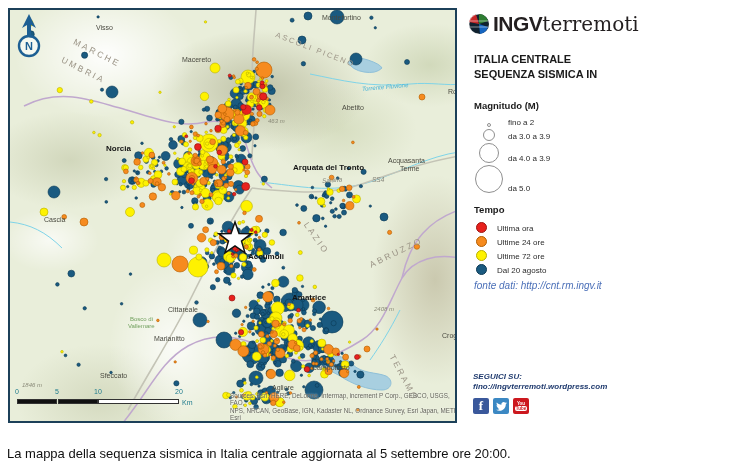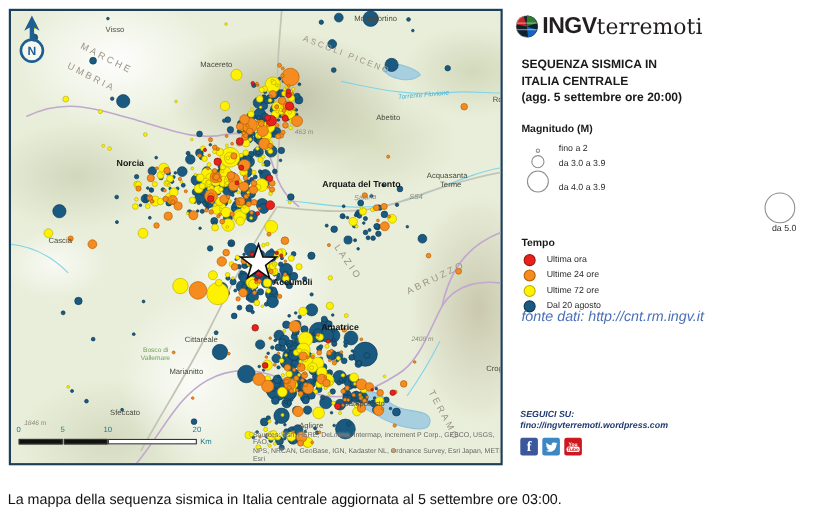--- a/index.html
+++ b/index.html
@@ -36,29 +36,29 @@
   .sb-tick{position:absolute;font-size:7px;color:#1d7a8c;transform:translateX(-50%);top:378px;}
   .sb-unit{position:absolute;font-size:7px;color:#1d7a8c;top:389px;}
   .sb-seg{position:absolute;top:389px;height:5px;border:1px solid #333;box-sizing:border-box;}
   
   .panel{position:absolute;left:466px;top:8px;width:268px;height:430px;}
   .logo{position:absolute;left:2px;top:4px;display:flex;align-items:center;}
   .logo .ingv{font-weight:bold;font-size:21px;color:#231f20;letter-spacing:-.5px;margin-left:3px;}
   .logo .terr{font-family:"DejaVu Serif",serif;font-size:20px;color:#231f20;}
   .ptitle{position:absolute;left:8px;top:44px;font-size:11px;font-weight:bold;color:#1a1a1a;line-height:15px;}
   .mag{position:absolute;left:8px;top:92px;width:250px;}
-  .mag h4,.tempo h4{margin:12px 0 4px 0;font-size:9.5px;color:#1a1a1a;}
+  .mag h4,.tempo h4{margin:0 0 4px 0;font-size:9.5px;color:#1a1a1a;}
   .magrow{display:flex;align-items:flex-end;}
   .magcirc-col{width:30px;display:flex;justify-content:center;}
   .magcirc{border:1px solid #8f8f8f;border-radius:50%;background:#fff;box-sizing:border-box;}
   .maglab,.tlab{font-size:8px;color:#2b2b2b;margin-left:4px;}
   .tempo{position:absolute;left:8px;top:196px;width:250px;}
-  .trow{display:flex;align-items:flex-start;height:14px;padding-left:2px;}
+  .trow{display:flex;align-items:flex-end;height:14px;padding-left:2px;}
   .tdot{width:11px;height:11px;border-radius:50%;box-sizing:border-box;margin-right:6px;}
-  .fonte{position:absolute;left:8px;top:272px;font-size:13px;font-style:italic;color:#4a6fb8;}
+  .fonte{position:absolute;left:8px;top:272px;font-size:10px;font-style:italic;color:#4a6fb8;}
   .follow{position:absolute;left:7px;top:364px;font-size:8px;font-weight:bold;font-style:italic;
           color:#1f3a6e;line-height:10px;}
   .socials{position:absolute;left:7px;top:390px;display:flex;gap:4px;}
   .soc{width:16px;height:16px;border-radius:2px;display:flex;align-items:center;justify-content:center;}
   .soc.fb{background:#3a589b;color:#fff;font-family:"Liberation Serif",serif;font-weight:bold;font-size:13px;}
   .soc.tw{background:#3b88c3;}
   .soc.yt{background:#cc181e;flex-direction:column;}
   .yt-you{font-size:4.5px;font-weight:bold;color:#fff;line-height:4px;}
   .yt-tube{font-size:4.5px;font-weight:bold;color:#cc181e;background:#fff;border-radius:2px;
            padding:0 1px;line-height:5px;}
@@ -1219,23 +1219,22 @@
         <path d="M11,1 A10,10 0 0 1 20,8 L11,11 Z" fill="#2e7d32"></path>
         <path d="M1,9 A10,10 0 0 1 8,1.5 L11,11 Z" fill="#c62828"></path>
         <path d="M20,14 A10,10 0 0 1 12,20.9 L11,11 Z" fill="#1565c0"></path>
         <path d="M11,1 A10,10 0 0 0 11,21 M2,8 L20,8 M2,14 L20,14" stroke="rgba(255,255,255,0.7)" stroke-width="0.7" fill="none"></path>
       </svg>
       <span class="ingv">INGV</span>
         <span class="terr">terremoti</span>
     </div>
 
     <div class="ptitle">
+      <div>ITALIA CENTRALE</div>
       <div>SEQUENZA SISMICA IN</div>
-      <div>ITALIA CENTRALE</div>
-      <div>(agg. 5 settembre ore 20:00)</div>
     </div>
 
     <div class="mag">
       <h4>Magnitudo (M)</h4>
       <div id="mag-rows">
           <div class="magrow" style="min-height: 12px;">
             <div class="magcirc-col">
               <div class="magcirc" style="width: 4px; height: 4px;"></div>
             </div>
             <span class="maglab">fino a 2</span>
@@ -1245,21 +1244,21 @@
               <div class="magcirc" style="width: 12px; height: 12px;"></div>
             </div>
             <span class="maglab">da 3.0 a 3.9</span>
           </div>
           <div class="magrow" style="min-height: 22px;">
             <div class="magcirc-col">
               <div class="magcirc" style="width: 20px; height: 20px;"></div>
             </div>
             <span class="maglab">da 4.0 a 3.9</span>
           </div>
-          <div class="magrow" style="min-height: 30px; flex-direction: column;">
+          <div class="magrow" style="min-height: 30px;">
             <div class="magcirc-col">
               <div class="magcirc" style="width: 28px; height: 28px;"></div>
             </div>
             <span class="maglab">da 5.0</span>
           </div>
         </div>
     </div>
 
     <div class="tempo">
       <h4>Tempo</h4>
@@ -1297,14 +1296,14 @@
           <path fill="#fff" d="M24,2.4c-0.9,0.4-1.8,0.7-2.8,0.8c1-0.6,1.8-1.6,2.2-2.7c-1,0.6-2,1-3.1,1.2 C19.4,0.7,18.1,0,16.7,0c-2.7,0-4.9,2.2-4.9,4.9c0,0.4,0,0.8,0.1,1.1C7.7,5.8,4.1,3.8,1.7,0.9C1.2,1.6,1,2.5,1,3.4 c0,1.7,0.9,3.2,2.2,4.1C2.4,7.5,1.6,7.2,1,6.9v0.1c0,2.4,1.7,4.4,3.9,4.8c-0.4,0.1-0.8,0.2-1.3,0.2c-0.3,0-0.6,0-0.9-0.1 c0.6,2,2.4,3.4,4.6,3.4c-1.7,1.3-3.8,2.1-6.1,2.1c-0.4,0-0.8,0-1.2-0.1C2.2,18.7,4.8,19.5,7.5,19.5c9.1,0,14-7.5,14-14 c0-0.2,0-0.4,0-0.6C22.5,4.3,23.3,3.4,24,2.4z"></path>
         </svg>
       </div>
       <div class="soc yt">
         <span class="yt-you">You</span>
         <span class="yt-tube">Tube</span>
       </div>
     </div>
   </div>
 
-  <div class="caption">La mappa della sequenza sismica in Italia centrale aggiornata al 5 settembre ore 03:00.</div>
+  <div class="caption">La mappa della sequenza sismica in Italia centrale aggiornata al 5 settembre ore 20:00.</div>
 </div>
 
 </body></html>

